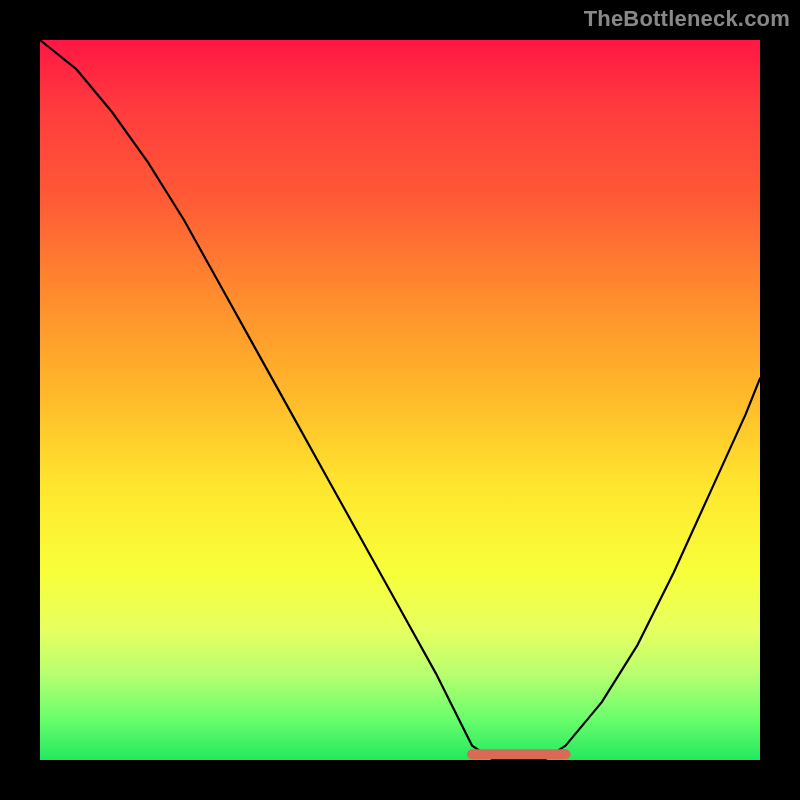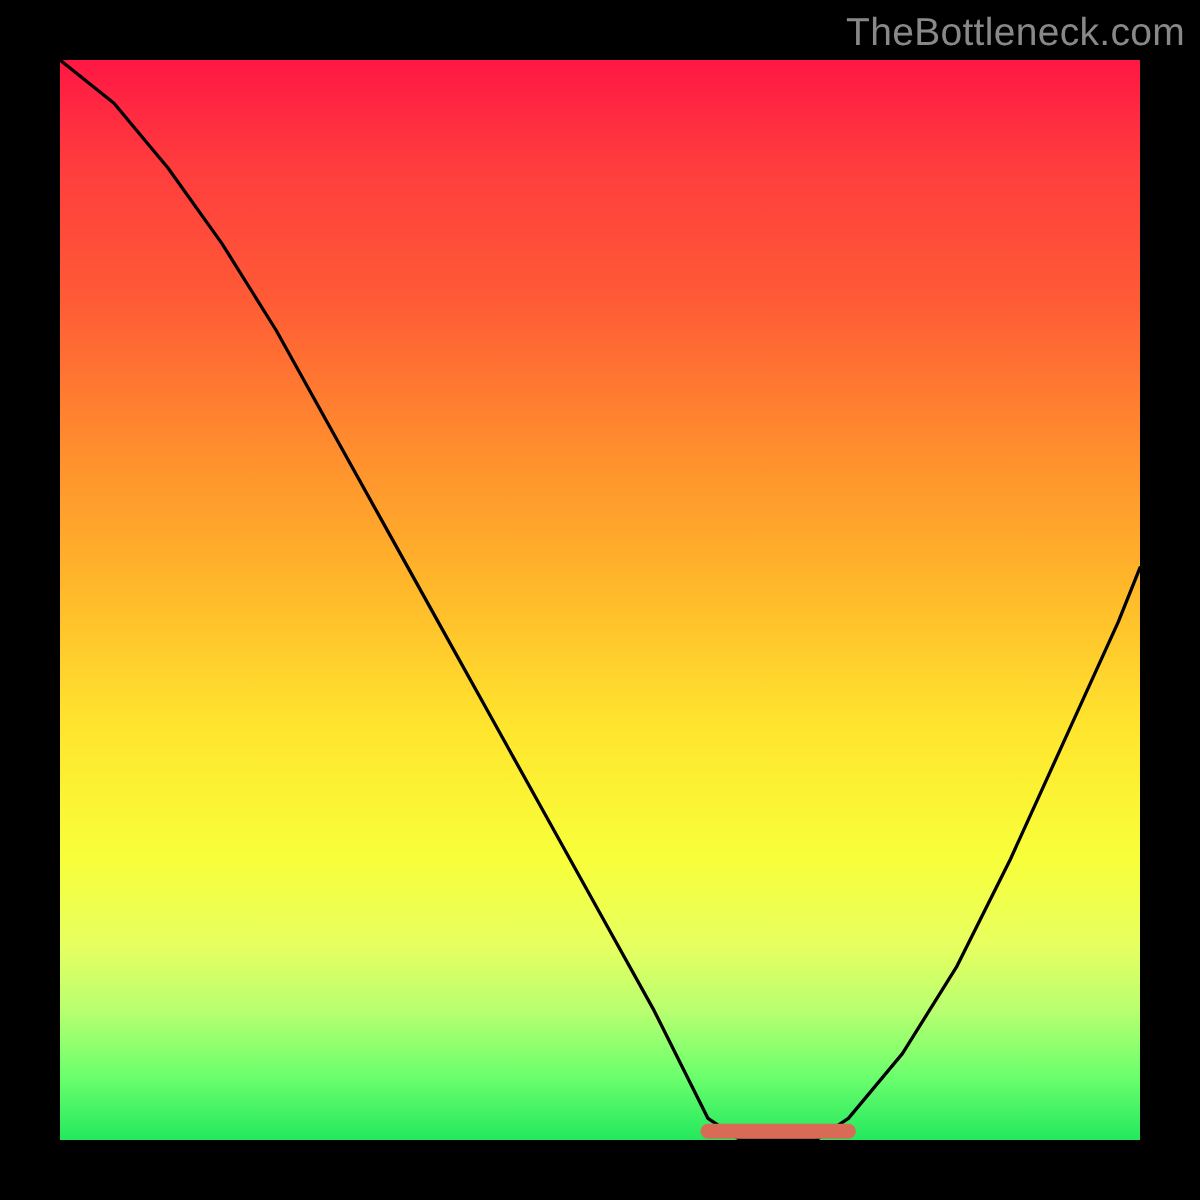--- a/index.html
+++ b/index.html
@@ -37,22 +37,22 @@
       #b8ff70 88%,
       #6dff6d 94%,
       #24e85e 100%
     );
   }
   .watermark {
     position: absolute;
     top: 6px;
     right: 10px;
     color: #888;
-    font-size: 26px;
-    font-weight: 400;
+    font-size: 22px;
+    font-weight: 700;
     letter-spacing: 0.2px;
     margin-left: 18px;
   }
   svg.curve {
     position: absolute;
     inset: 0;
     width: 100%;
     height: 100%;
     overflow: visible;
   }

